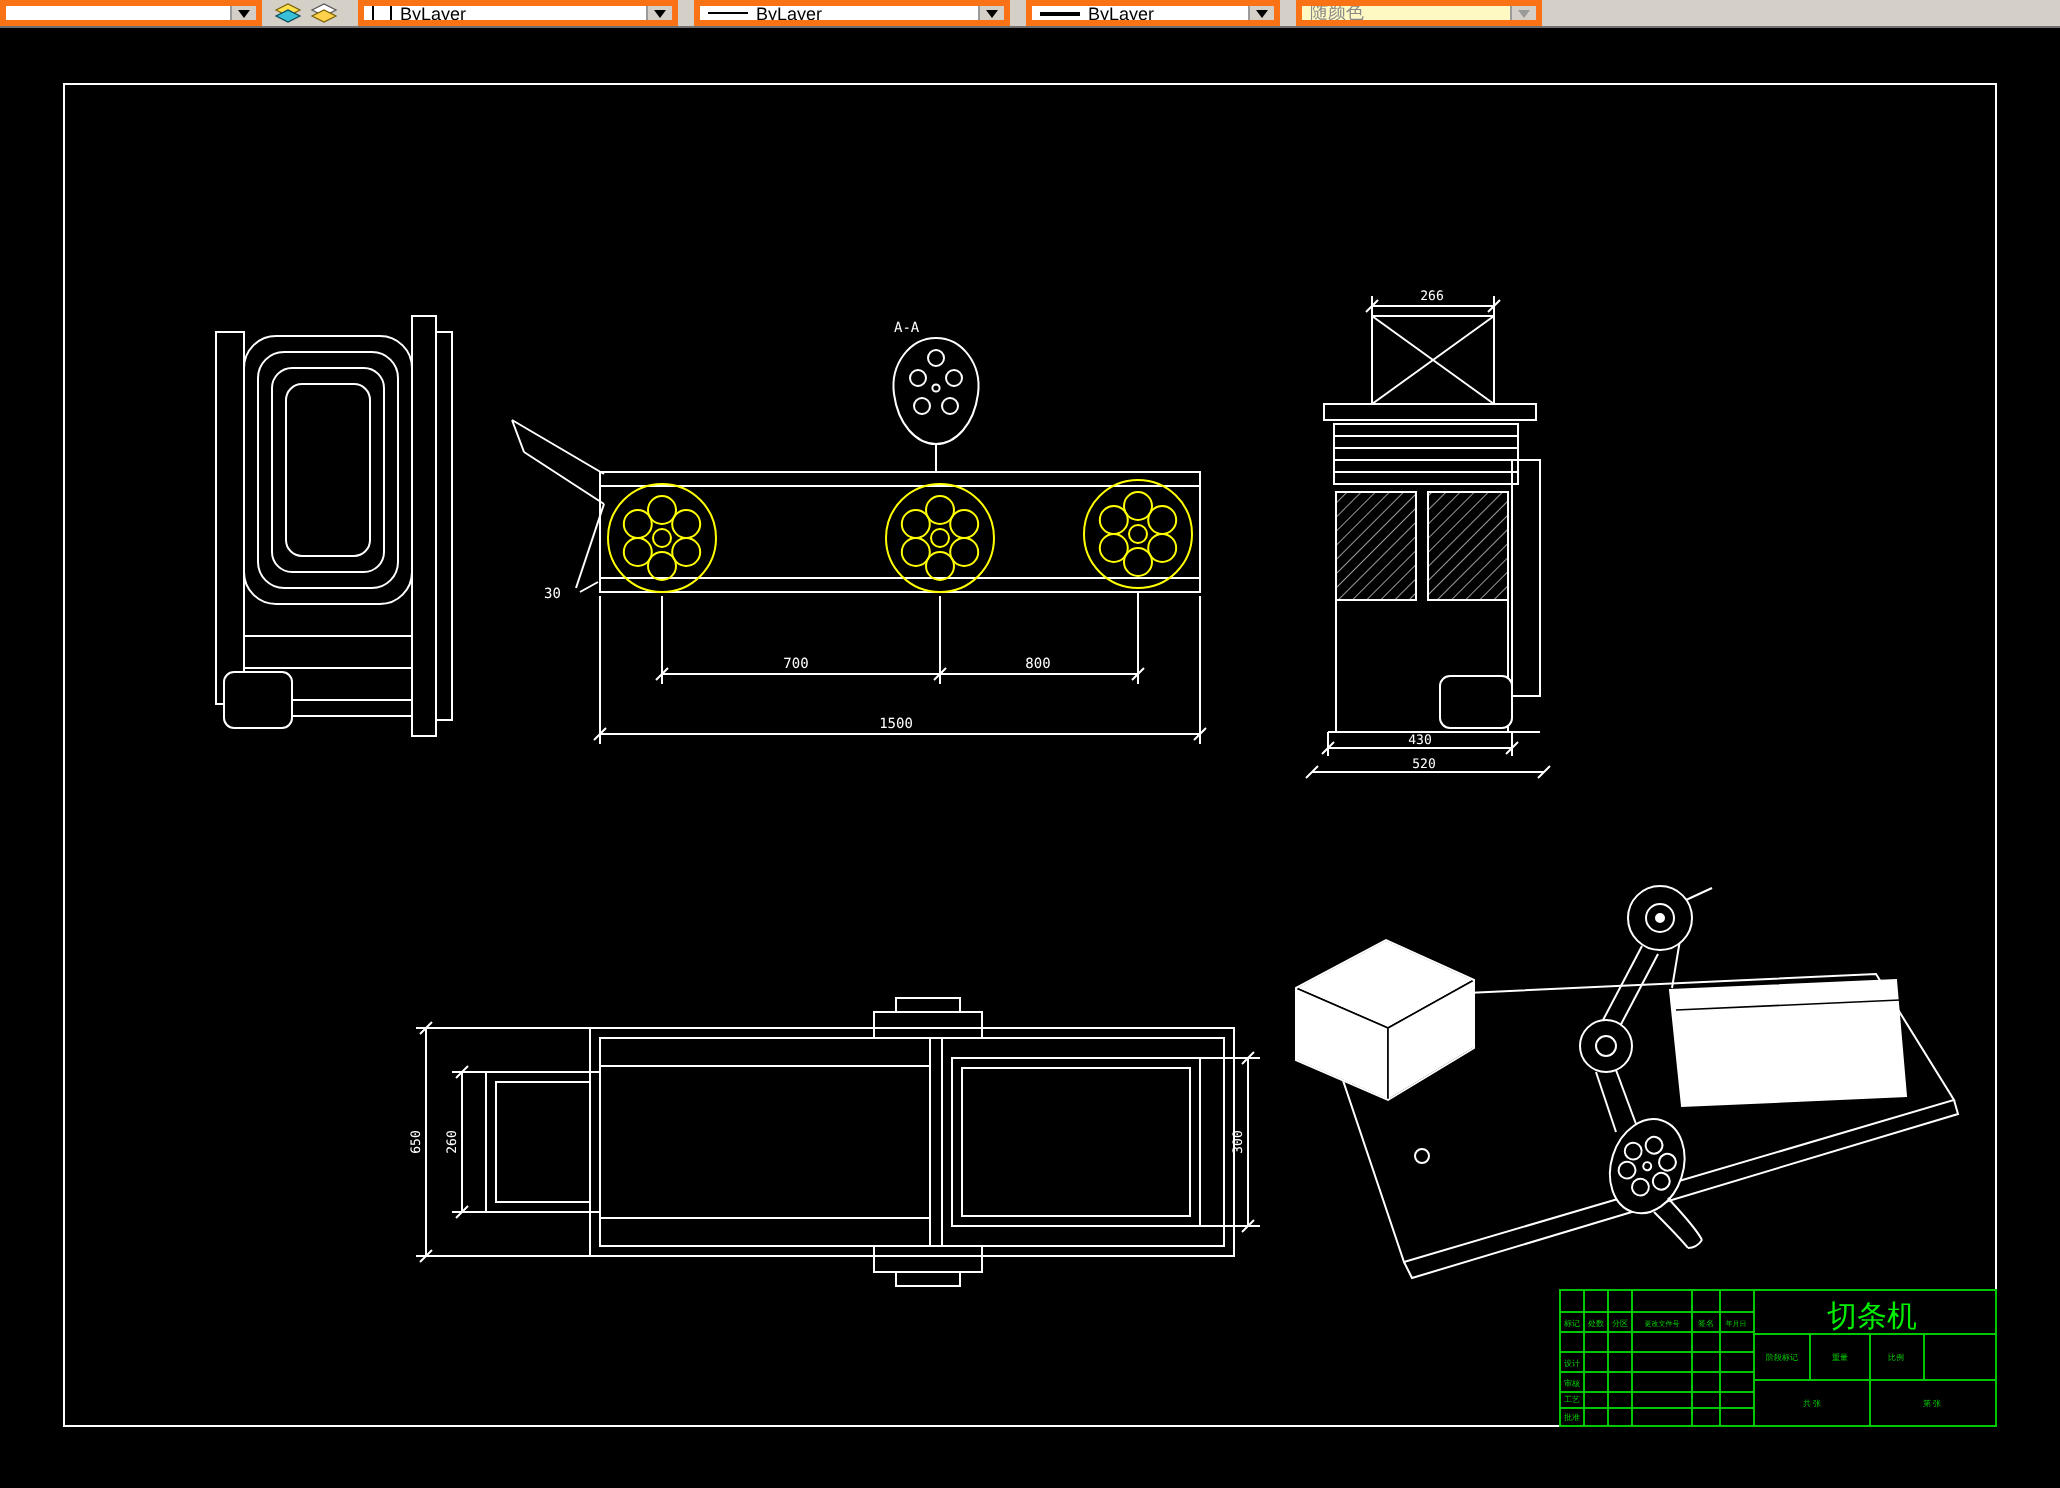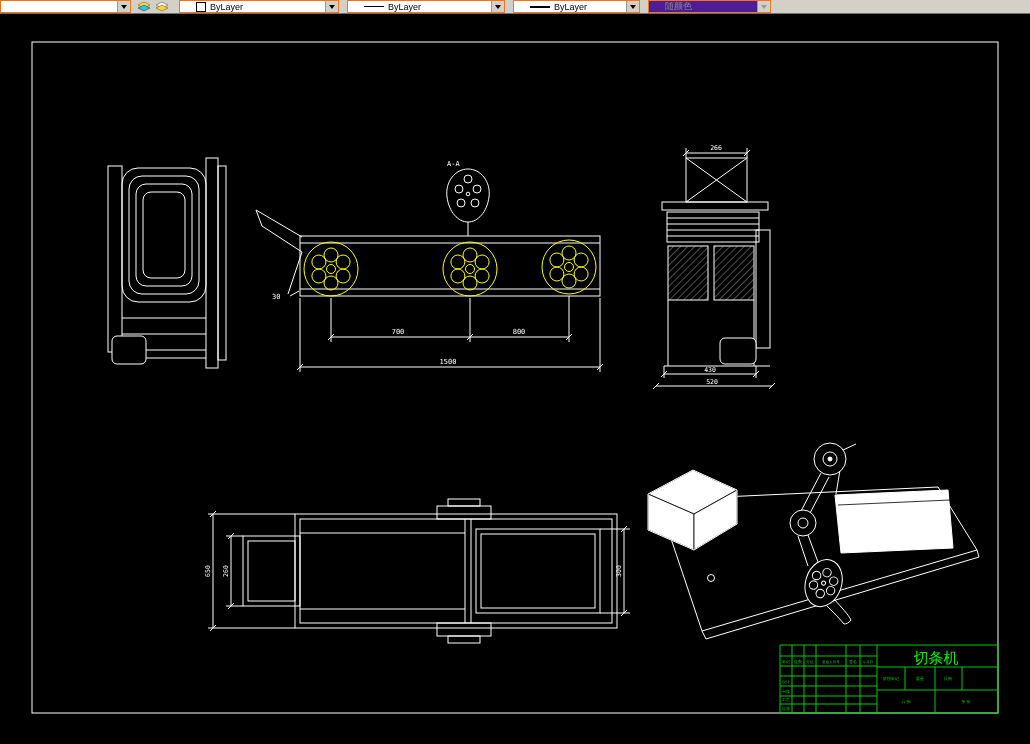--- a/index.html
+++ b/index.html
@@ -1,27 +1,27 @@
 <!DOCTYPE html>
 <html><head>
 <meta charset="utf-8">
 <style>
   html,body{margin:0;padding:0;}
   body{width:1030px;height:744px;background:#000;font-family:"Liberation Sans",sans-serif;overflow:hidden;}
   .stage{position:relative;width:1030px;height:744px;background:#000;overflow:hidden;}
   
   .toolbar{position:absolute;top:0;left:0;width:1030px;height:14px;background:#d4d0c8;
            display:flex;align-items:center;border-bottom:1px solid #6f6f6f;box-sizing:border-box;}
-  .combo{display:flex;align-items:center;height:13px;background:#fff;border:1px solid #f97316;
-         box-sizing:border-box;font-size:9px;color:#000;overflow:hidden;white-space:nowrap;padding-left:12px;}
+  .combo{display:flex;align-items:center;height:13px;background:#fff;border:3px solid #f97316;
+         box-sizing:border-box;font-size:9px;color:#000;overflow:hidden;white-space:nowrap;}
   .combo .pad{padding-left:4px;display:flex;align-items:center;gap:4px;}
   .combo-arrow{margin-left:auto;width:12px;align-self:stretch;background:#d4d0c8;
                border-left:1px solid #9a9a9a;display:flex;align-items:center;justify-content:center;}
   .arrow-glyph{width:0;height:0;border-left:3px solid transparent;border-right:3px solid transparent;border-top:4px solid #000;}
-  .combo.disabled{background:#4c1d95;color:#8a8a8a;}
+  .combo.disabled{background:#fef9c3;color:#8a8a8a;}
   .combo.disabled .arrow-glyph{border-top-color:#9a9a9a;}
   .swatch{width:8px;height:8px;background:#fff;border:1px solid #000;display:inline-block;}
   .lt-sample{display:inline-block;width:20px;height:0;border-top:1px solid #000;}
   .lw-sample{display:inline-block;width:20px;height:0;border-top:2px solid #000;}
   .tool-btn{width:18px;height:13px;display:flex;align-items:center;justify-content:center;background:#d4d0c8;}
   .gap4{width:4px;} .gap8{width:8px;}
   
   .canvas{position:absolute;top:14px;left:0;width:1030px;height:730px;background:#000;}
   svg text{stroke:none;}
 </style>

